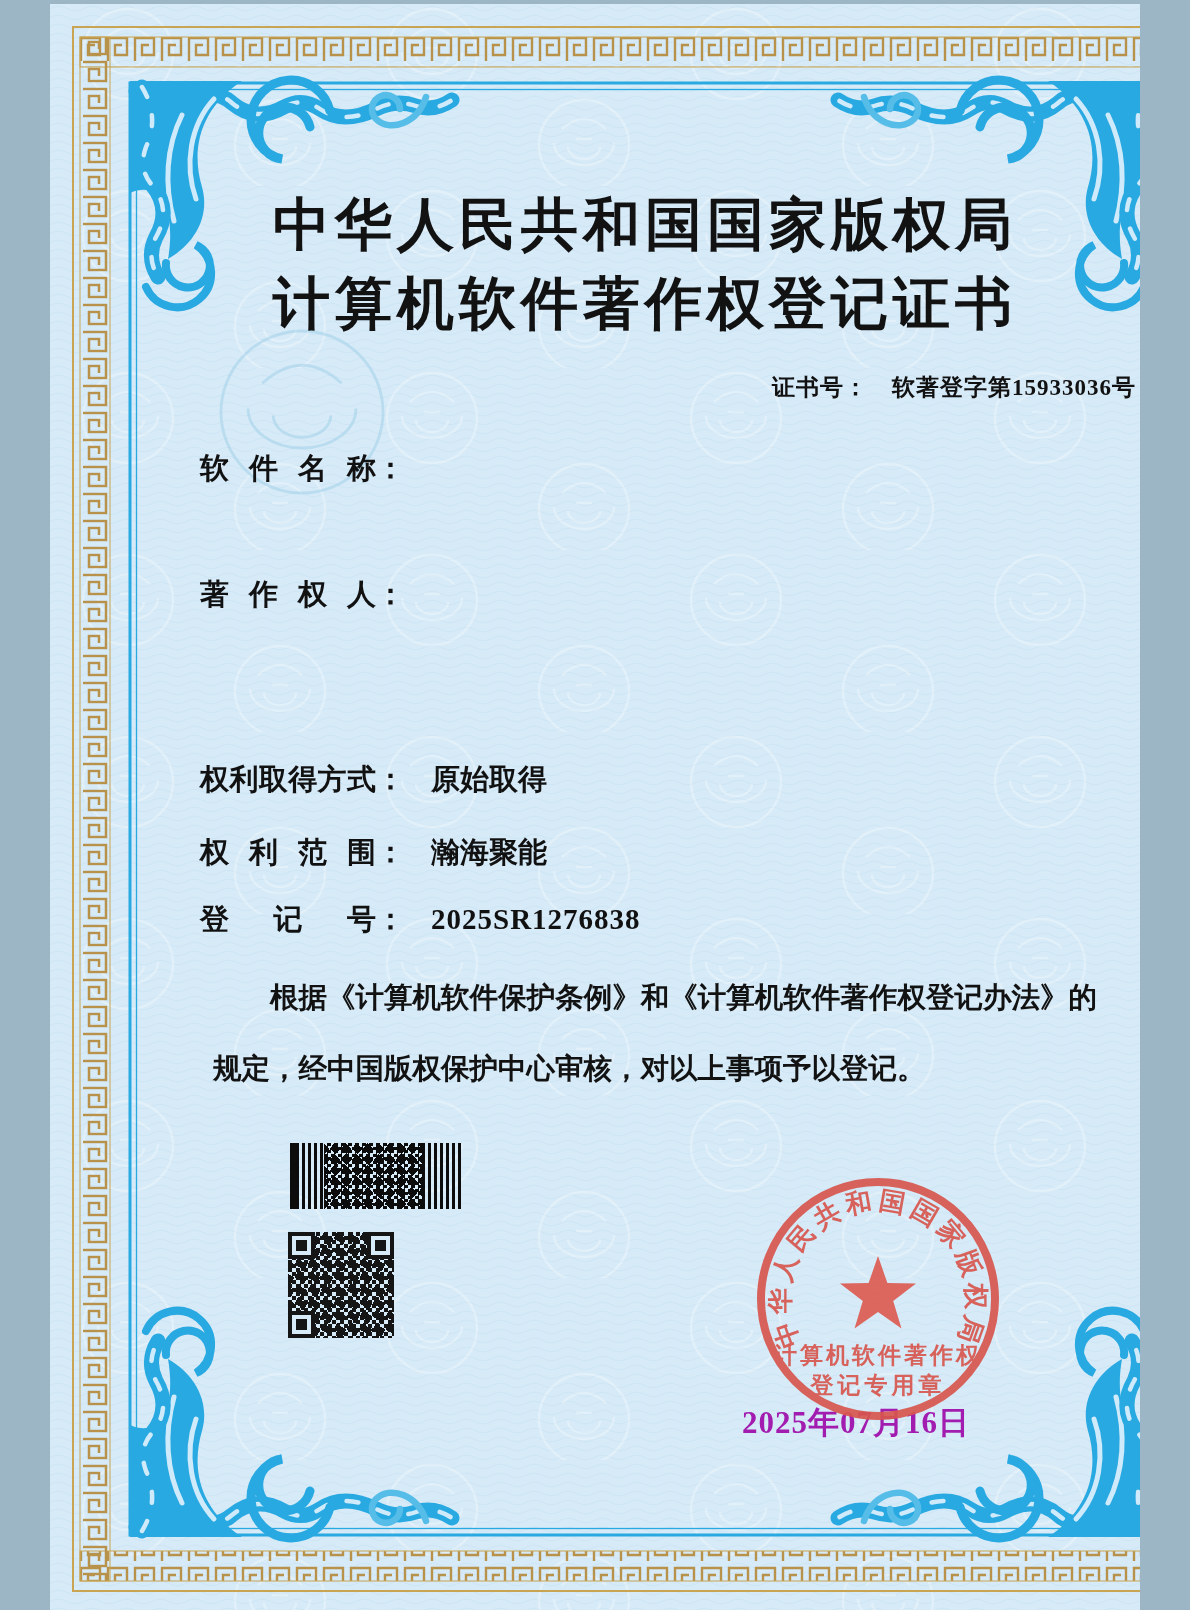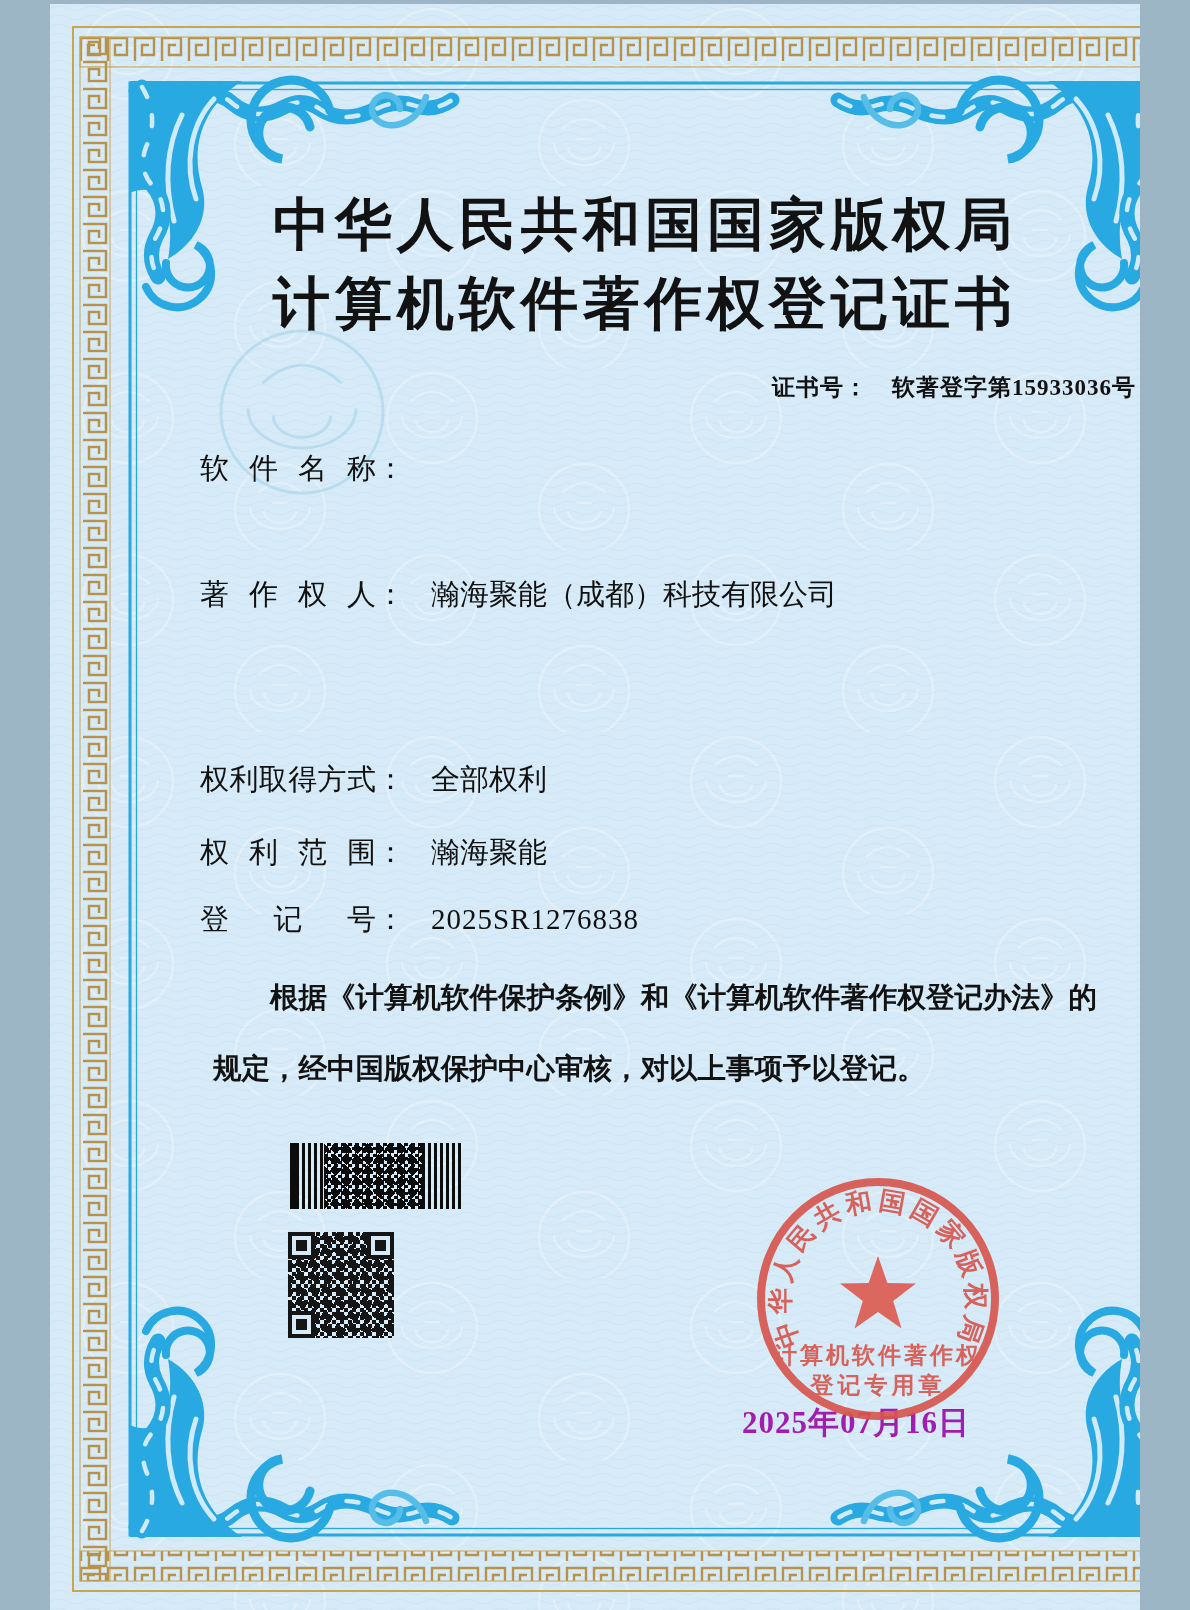--- a/index.html
+++ b/index.html
@@ -23,21 +23,21 @@
   
   .certno{
     position:absolute;top:368px;left:722px;z-index:4;
     font-family:"Liberation Serif","DejaVu Serif",serif;
     font-size:23px;font-weight:700;letter-spacing:1px;white-space:nowrap;
   }
   .certno .gap{display:inline-block;width:24px;}
 
   
   .frow{position:absolute;left:150px;z-index:4;display:flex;align-items:flex-start;
-        font-size:29px;font-weight:400;line-height:34px;}
+        font-size:29px;font-weight:700;line-height:34px;}
   .flabel{display:inline-block;width:176px;text-align:justify;text-align-last:justify;}
   .fcolon{display:inline-block;}
   .fval{margin-left:26px;white-space:nowrap;}
   .fval .line2{display:block;margin-top:14px;font-family:"Liberation Serif","DejaVu Serif",serif;}
   .r1{top:447px;} .r2{top:573px;} .r3{top:758px;} .r4{top:831px;}
   .r5{top:898px;} .r5 .fval{font-family:"Liberation Serif","DejaVu Serif",serif;letter-spacing:1px;}
 
   
   .statement{
     position:absolute;left:163px;top:958px;width:884px;z-index:4;
@@ -162,26 +162,25 @@
     <span>证书号</span><span>：</span><span class="gap"></span><span>软著登字第15933036号</span>
   </div>
 
   <div class="frow r1">
     <span class="flabel">软件名称</span>
       <span class="fcolon">：</span>
   </div>
   <div class="frow r2">
     <span class="flabel">著作权人</span>
       <span class="fcolon">：</span>
-    <span class="fval">瀚海聚能（成都）科技有限公司</span>
   </div>
   <div class="frow r3">
     <span class="flabel">权利取得方式</span>
       <span class="fcolon">：</span>
-    <span class="fval">全部权利</span>
+    <span class="fval">原始取得</span>
   </div>
   <div class="frow r4">
     <span class="flabel">权利范围</span>
       <span class="fcolon">：</span>
     <span class="fval">瀚海聚能</span>
   </div>
   <div class="frow r5">
     <span class="flabel">登记号</span>
       <span class="fcolon">：</span>
     <span class="fval">2025SR1276838</span>

